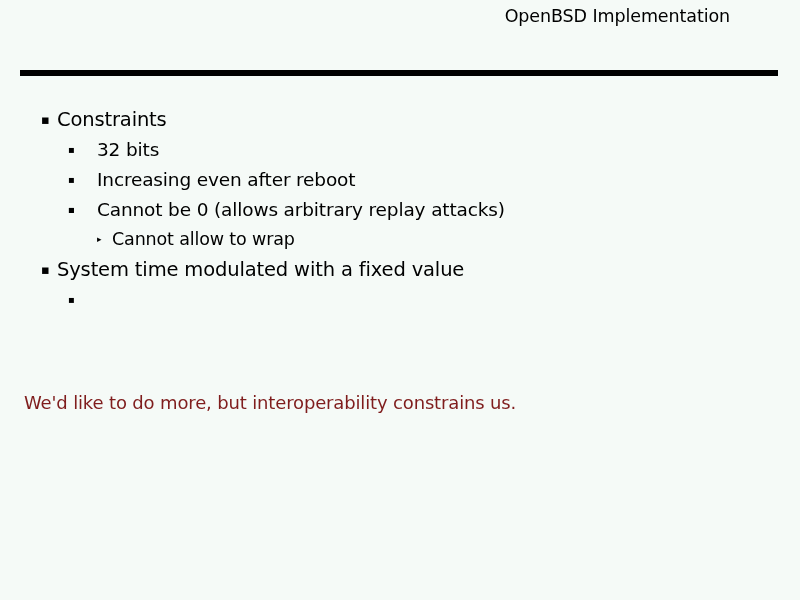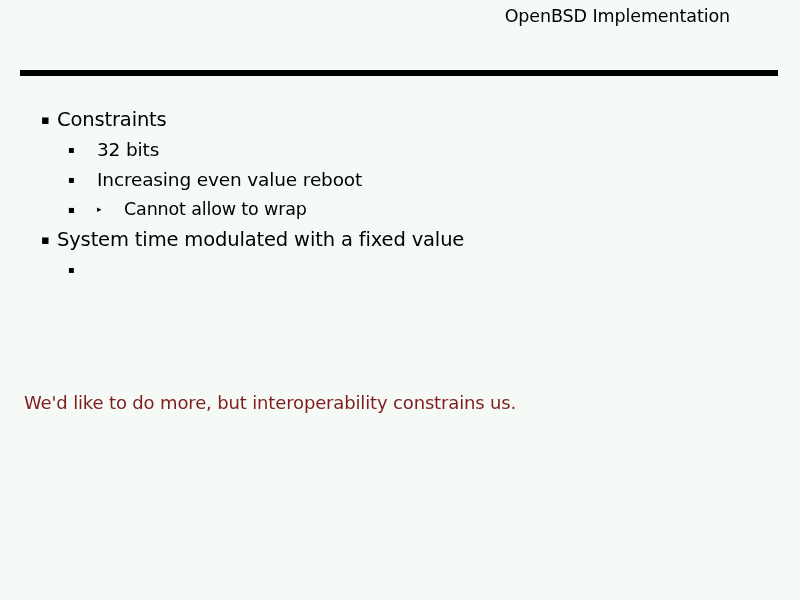--- a/index.html
+++ b/index.html
@@ -130,21 +130,21 @@
     font-size: 17.5px;
     line-height: 29px;
     letter-spacing: -0.15px;
   }
   .lvl3 .marker {
     left: 97px;
     top: 0;
     font-size: 9px;
     line-height: 29px;
   }
-  .lvl3 .bullet-text { margin-left: 26px; }
+  .lvl3 .bullet-text { margin-left: 14px; }
 
   
   .closing-note {
     position: absolute;
     top: 391px;
     left: 24px;
     font-family: "DejaVu Sans", sans-serif;
     font-size: 18px;
     line-height: 24px;
     letter-spacing: -0.15px;
@@ -159,23 +159,23 @@
 
   <div class="slide-header">OpenBSD Implementation</div>
 
 
   <div class="title-rule" style="background: rgb(0, 0, 0);"></div>
 
   <div class="slide-body">
     <ul class="bullet-list" id="bullet-list">
         <li class="bullet-item lvl1"><span class="marker">▪</span><span class="bullet-text">Constraints</span></li>
         <li class="bullet-item lvl2"><span class="marker">▪</span><span class="bullet-text">32 bits</span></li>
-        <li class="bullet-item lvl2"><span class="marker">▪</span><span class="bullet-text">Increasing even value reboot</span></li>
+        <li class="bullet-item lvl2"><span class="marker">▪</span><span class="bullet-text">Increasing even after reboot</span></li>
         <li class="bullet-item lvl2"><span class="marker">▪</span></li>
-        <li class="bullet-item lvl2"><span class="marker">▪</span></li>
+        <li class="bullet-item lvl2"><span class="marker">▪</span><span class="bullet-text">Cannot be 0 (allows arbitrary replay attacks)</span></li>
         <li class="bullet-item lvl3"><span class="marker">▸</span><span class="bullet-text">Cannot allow to wrap</span></li>
         <li class="bullet-item lvl1"><span class="marker">▪</span><span class="bullet-text">System time modulated with a fixed value</span></li>
         <li class="bullet-item lvl2"><span class="marker">▪</span></li>
       </ul>
   </div>
 
   <div class="closing-note">We'd like to do more, but interoperability constrains us.</div>
 
 </div>
 

